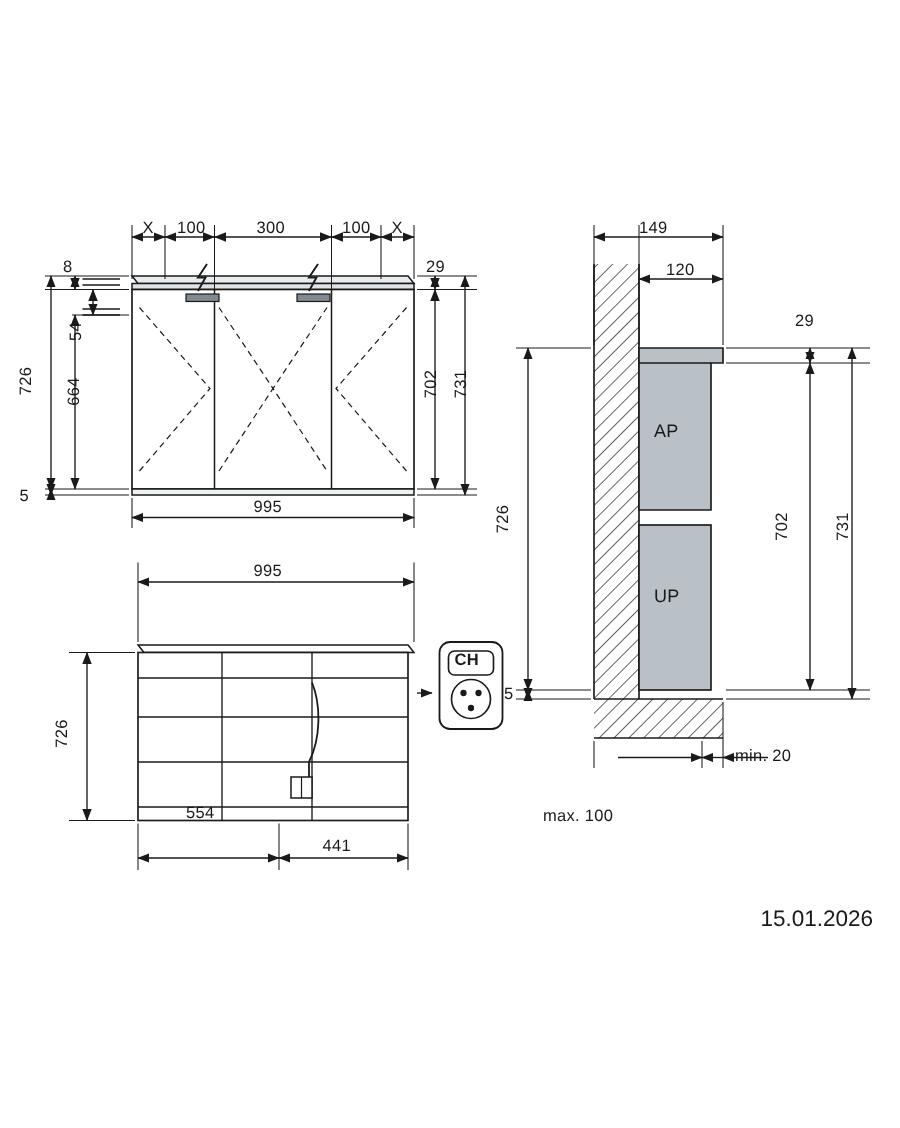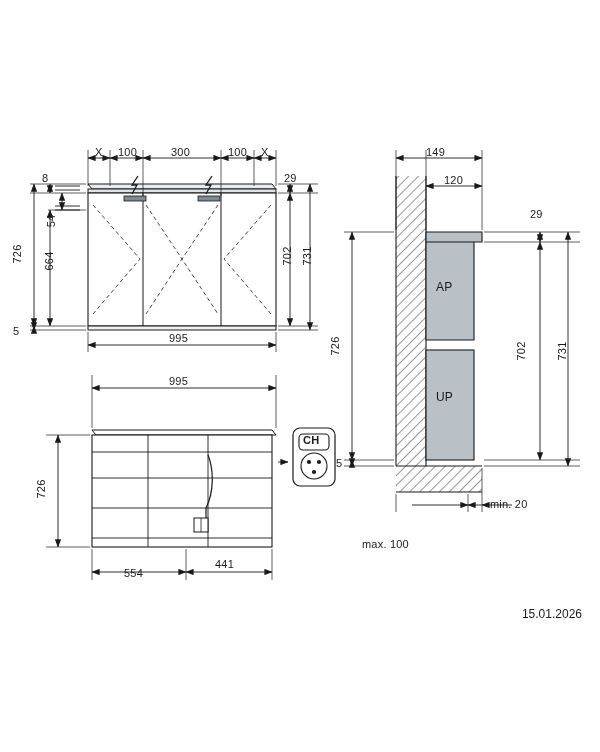--- a/index.html
+++ b/index.html
@@ -3,21 +3,21 @@
 <meta charset="utf-8">
 <style>
   html,body{margin:0;padding:0;background:#ffffff;}
   body{width:600px;height:752px;position:relative;overflow:hidden;
        font-family:"Liberation Sans", sans-serif;color:#1a1a1a;}
   #sheet{position:absolute;left:0;top:0;width:600px;height:752px;}
   .lbl{position:absolute;font-size:11px;color:#1a1a1a;white-space:nowrap;
        letter-spacing:0.2px;}
   .lbl.big{font-size:12px;font-weight:400;}
   .lbl.rot{transform-origin:center center;}
-  .date{position:absolute;right:18px;bottom:131px;font-size:12px;color:#1a1a1a;margin-left:12px;}
+  .date{position:absolute;right:18px;bottom:131px;font-size:15px;color:#1a1a1a;margin-left:12px;}
   svg{position:absolute;left:0;top:0;}
 </style>
 </head>
 <body>
 
 <div id="sheet">
 
 <svg width="600" height="752" viewBox="0 0 600 752">
   <defs>
     <marker id="ar" markerWidth="9" markerHeight="7" refX="8.5" refY="3.5" orient="auto">
@@ -240,21 +240,21 @@
 <div class="lbl rot" style="left:8px;top:248px;transform:rotate(-90deg);">726</div>
 <div class="lbl" style="left:13px;top:325px;">5</div>
 
 <div class="lbl" style="left:284px;top:172px;">29</div>
 <div class="lbl rot" style="left:278px;top:250px;transform:rotate(-90deg);">702</div>
 <div class="lbl rot" style="left:298px;top:250px;transform:rotate(-90deg);">731</div>
 <div class="lbl" style="left:169px;top:332px;">995</div>
 
 <div class="lbl" style="left:169px;top:375px;">995</div>
 <div class="lbl rot" style="left:32px;top:483px;transform:rotate(-90deg);">726</div>
-<div class="lbl" style="left:124px;top:567px;">554</div>
+<div class="lbl" style="left:124px;top:536px;">554</div>
 <div class="lbl" style="left:215px;top:558px;">441</div>
 <div class="lbl" style="left:303px;top:434px;font-size:11px;font-weight:700;">CH</div>
 
 <div class="lbl" style="left:426px;top:146px;">149</div>
 <div class="lbl" style="left:444px;top:174px;">120</div>
 <div class="lbl" style="left:530px;top:208px;">29</div>
 <div class="lbl rot" style="left:512px;top:345px;transform:rotate(-90deg);">702</div>
 <div class="lbl rot" style="left:553px;top:345px;transform:rotate(-90deg);">731</div>
 <div class="lbl rot" style="left:326px;top:340px;transform:rotate(-90deg);">726</div>
 <div class="lbl" style="left:336px;top:457px;">5</div>

